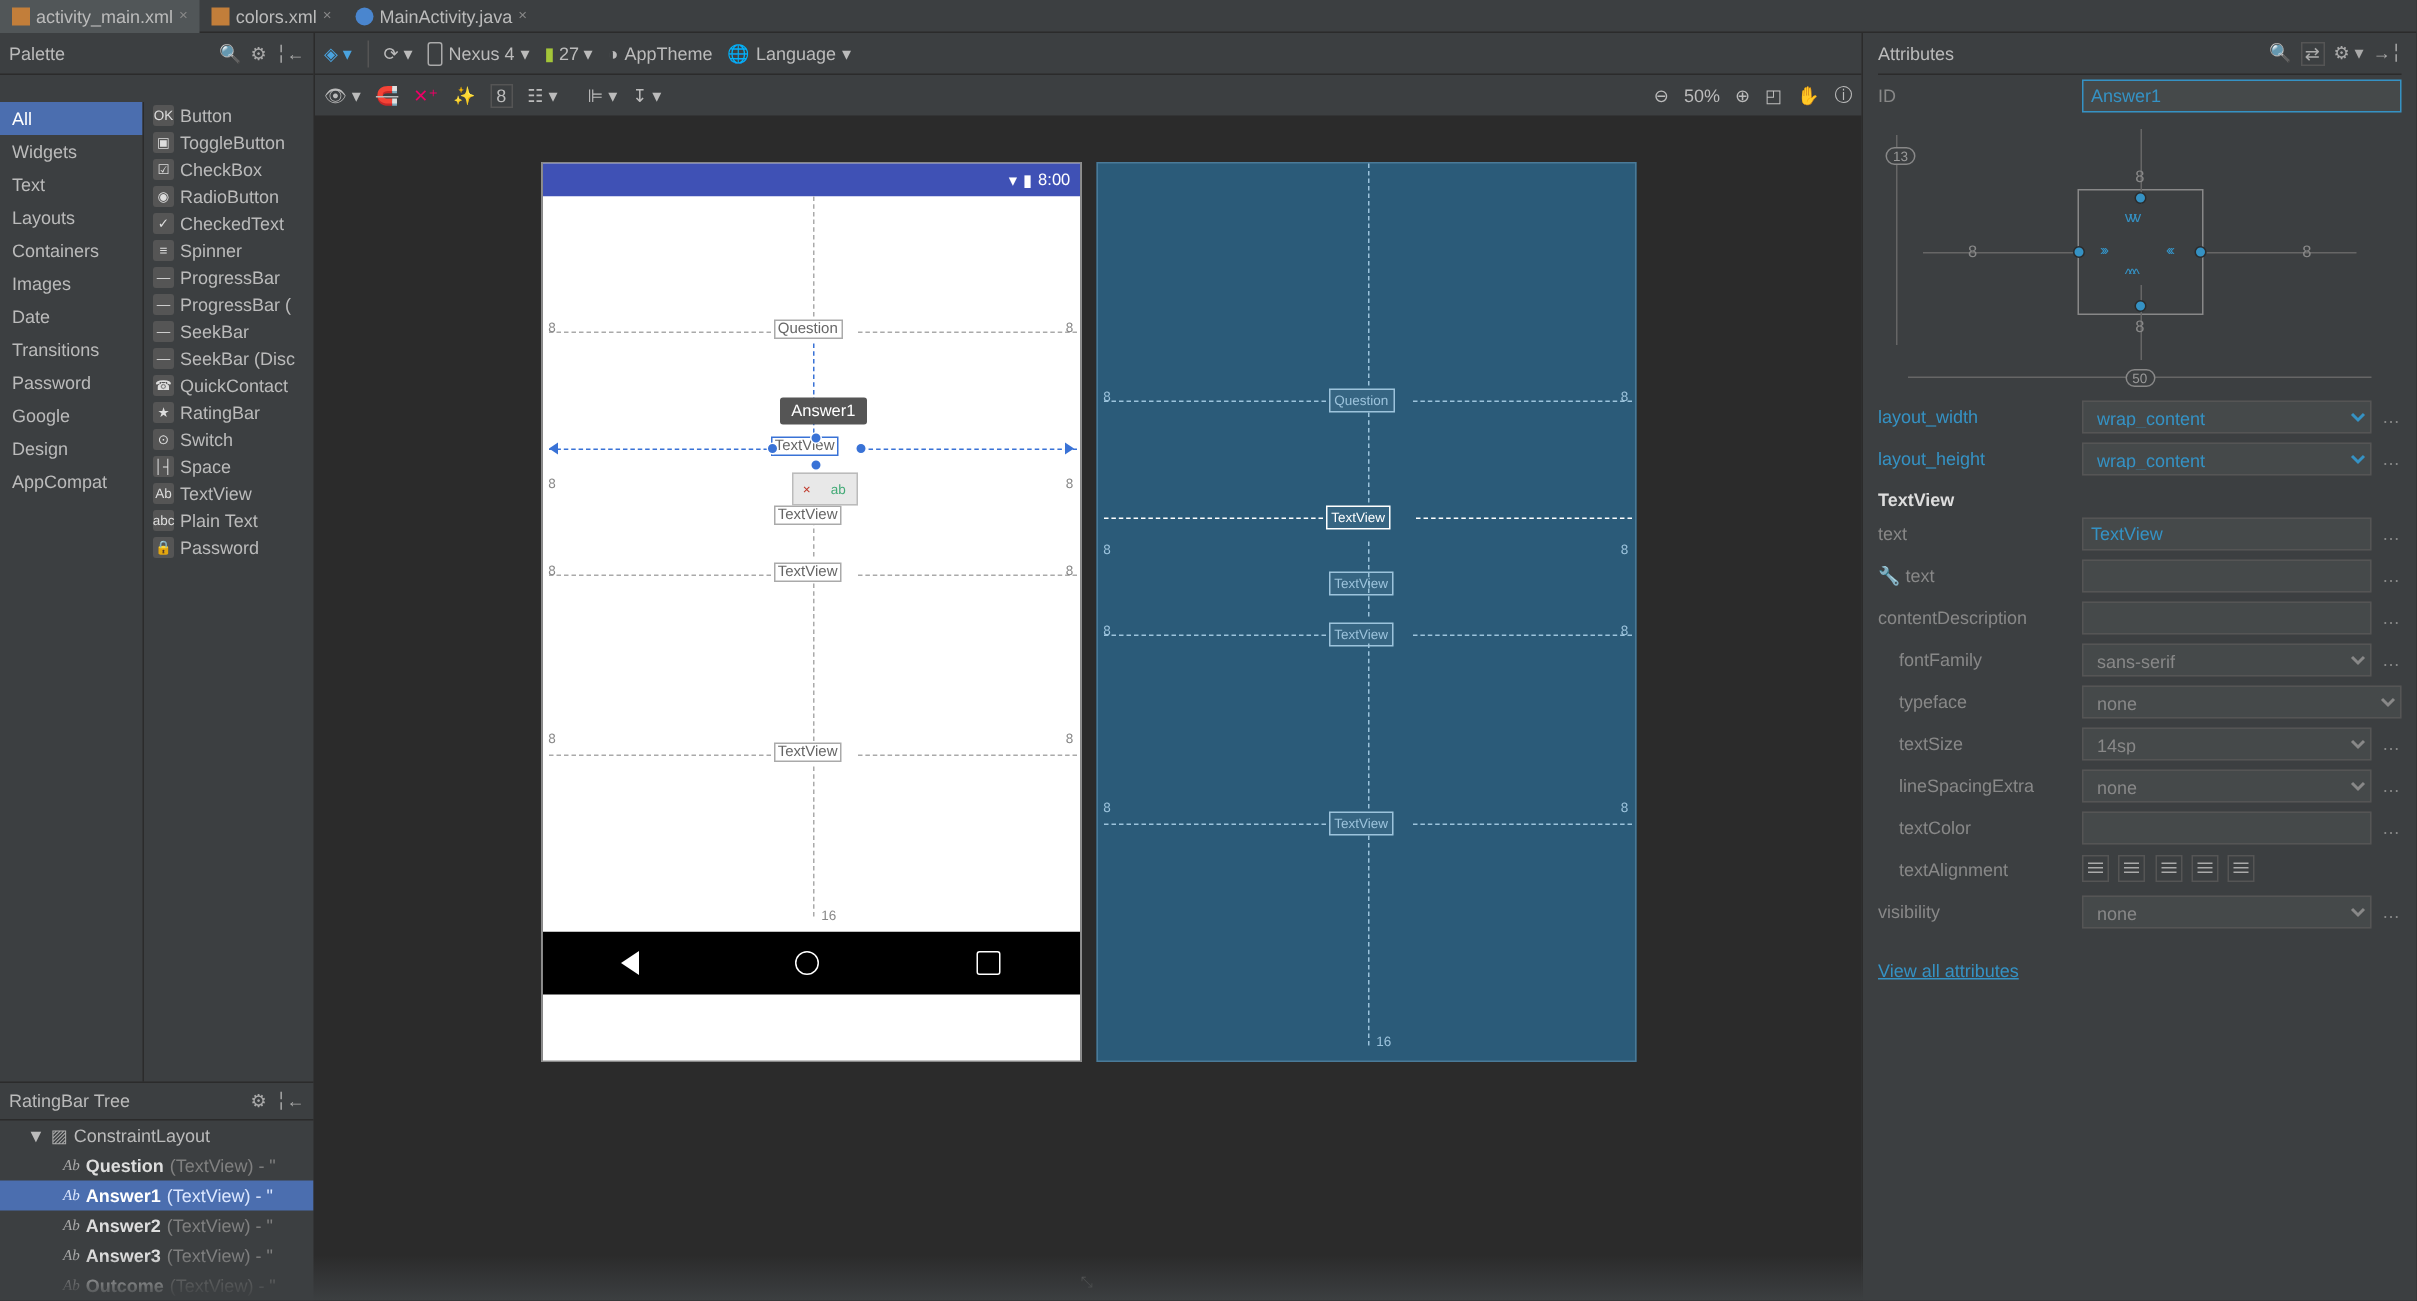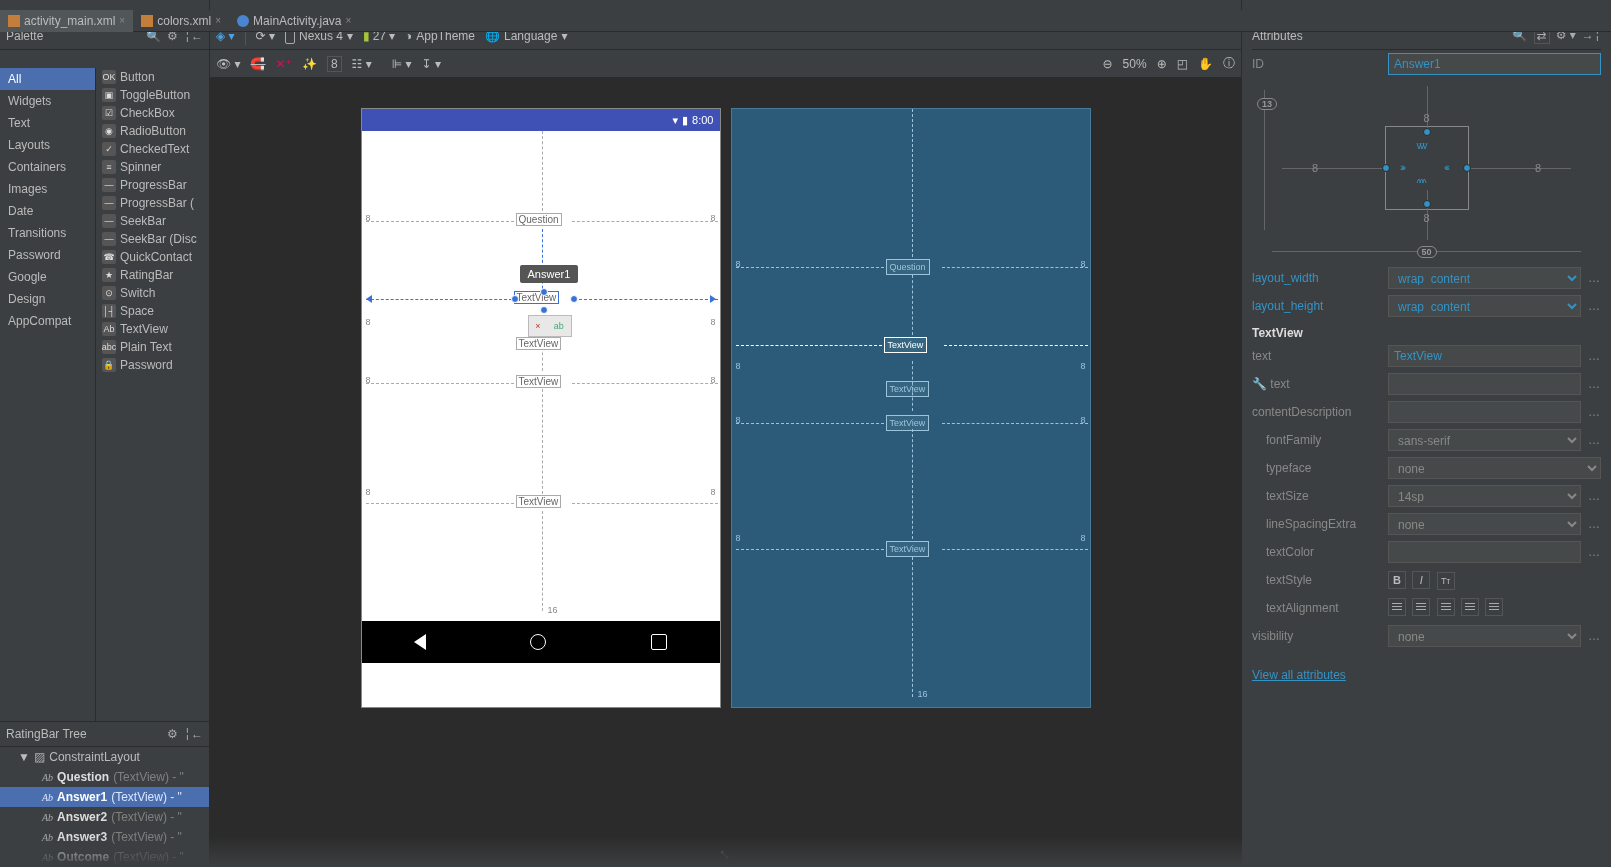--- a/index.html
+++ b/index.html
@@ -109,35 +109,35 @@
 
 .cdiag { position:relative; height:180px; margin-bottom:6px; }
 .cdiag .box { position:absolute; left:50%; top:50%; width:84px; height:84px; margin-left:-42px; margin-top:-42px; border:1px solid #888; }
 .cdiag .dot { position:absolute; width:8px; height:8px; background:#3592c4; border:1px solid #2b2b2b; border-radius:50%; }
 .cdiag .num { position:absolute; color:#888; font-size:11px; }
 .cdiag .line { position:absolute; background:#666; }
 .cdiag .vline { width:1px; }
 .cdiag .hline { height:1px; }
 .cdiag .chev { position:absolute; color:#3592c4; font-size:10px; letter-spacing:-2px; }
 .cdiag .slider-track { position:absolute; height:1px; background:#666; left:20px; right:20px; }
-.cdiag .pill { position:absolute; border:1px solid #888; border-radius:8px; padding:0 4px; font-size:9px; color:#999; background:#3c3f41;font-weight:bold;}
+.cdiag .pill { position:absolute; border:1px solid #888; border-radius:8px; padding:0 4px; font-size:9px; color:#999; background:#3c3f41;}
 
 .tstyle-btns span { display:inline-block; width:18px; height:18px; border:1px solid #555; text-align:center; line-height:16px; margin-right:3px; cursor:pointer; font-size:11px; color:#bbb;}
 .talign-btns span { display:inline-block; width:18px; height:18px; border:1px solid #555; margin-right:3px; cursor:pointer; position:relative;}
 .talign-btns span::before { content:""; position:absolute; left:3px; right:3px; top:4px; height:1px; background:#aaa; box-shadow:0 3px 0 #aaa, 0 6px 0 #aaa;}
 
 .resize-grip { position:absolute; bottom:6px; left:50%; margin-left:-5px; color:#666; font-size:10px;}
 </style>
 </head>
 <body>
 
 <div class="main">
 
   <div class="left">
-    <div class="tabs" style="width:1611px; position:absolute; top:0; left:0;margin-top:10px;">
+    <div class="tabs" style="width:1611px; position:absolute; top:0; left:0;">
       <div class="tab active">
         <span class="file-icon xml"></span>
         <span>activity_main.xml</span>
         <span class="close">×</span>
       </div>
       <div class="tab">
         <span class="file-icon xml"></span>
         <span>colors.xml</span>
         <span class="close">×</span>
       </div>
@@ -505,28 +505,20 @@
       <span class="lbl" style="padding-left:14px;">lineSpacingExtra</span>
       <select class="greyval"><option>none</option></select>
       <span class="dots">…</span>
     </div>
     <div class="attr-row">
       <span class="lbl" style="padding-left:14px;">textColor</span>
       <input class="neutral" value="" style="">
       <span class="dots">…</span>
     </div>
     <div class="attr-row">
-      <span class="lbl" style="padding-left:14px;">textStyle</span>
-      <div class="tstyle-btns">
-        <span><b>B</b></span>
-        <span><i>I</i></span>
-        <span style="font-size:9px;">Tᴛ</span>
-      </div>
-    </div>
-    <div class="attr-row">
       <span class="lbl" style="padding-left:14px;">textAlignment</span>
       <div class="talign-btns">
         <span></span>
         <span></span>
         <span></span>
         <span></span>
         <span></span>
       </div>
     </div>
     <div class="attr-row">

